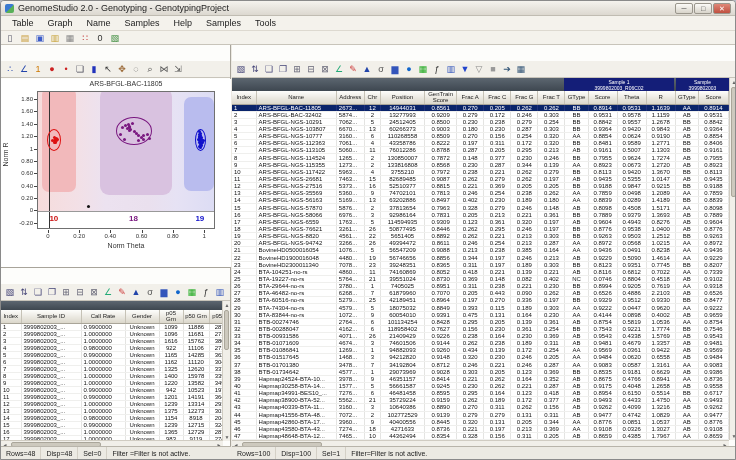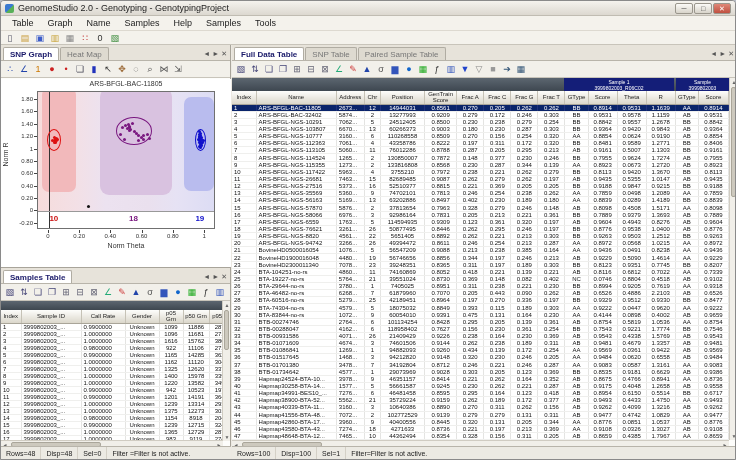--- a/index.html
+++ b/index.html
@@ -97,29 +97,20 @@
       <span class="tbi" style="color: rgb(200, 156, 60);">▤</span>
       <span class="tbi" style="color: rgb(60, 92, 200);">▣</span>
       <span class="tbi" style="color: rgb(200, 164, 60);">▥</span>
       <span class="tbi" style="color: rgb(136, 136, 136);">▦</span>
       <span class="tbi" style="color: rgb(192, 48, 48);">∷</span>
       <span class="tbi" style="color: rgb(51, 51, 51);">0</span>
       <span class="tbi" style="color: rgb(58, 138, 58);">▧</span>
     </div>
 
   <div id="snp-panel">
-    <div class="tabbar">
-      <span class="tab active">SNP Graph</span>
-      <span class="tab">Heat Map</span>
-      <span class="tabnav">
-        <span>◄</span>
-        <span>►</span>
-        <span>✕</span>
-      </span>
-    </div>
     <div class="ptoolbar">
         <span class="tbi" style="color: rgb(34, 68, 170);">∴</span>
         <span class="tbi" style="color: rgb(34, 68, 170);">∠</span>
         <span class="tbi" style="color: rgb(204, 119, 0);">1</span>
         <span class="tbi" style="color: rgb(204, 34, 34);">●</span>
         <span class="tbi" style="color: rgb(204, 34, 34);">•</span>
         <span class="tbi" style="color: rgb(68, 68, 85);">❏</span>
         <span class="tbi" style="color: rgb(34, 51, 187);">▮</span>
         <span class="tbi" style="color: rgb(51, 51, 51);">↖</span>
         <span class="tbi" style="color: rgb(153, 102, 51);">✥</span>
@@ -227,28 +218,20 @@
         <div class="xtick" style="left: 140.614px; top: 154px;">0.60</div>
         <div class="tickmark" style="left: 140.614px; top: 151px; width: 1px; height: 3px;"></div>
         <div class="xtick" style="left: 171.842px; top: 154px;">0.80</div>
         <div class="tickmark" style="left: 171.842px; top: 151px; width: 1px; height: 3px;"></div>
         <div class="xtick" style="left: 203.07px; top: 154px;">1</div>
         <div class="tickmark" style="left: 203.07px; top: 151px; width: 1px; height: 3px;"></div>
       </div>
   </div>
 
   <div id="samples-panel">
-    <div class="tabbar">
-      <span class="tab active">Samples Table</span>
-      <span class="tabnav">
-        <span>◄</span>
-        <span>►</span>
-        <span>✕</span>
-      </span>
-    </div>
     <div class="ptoolbar">
         <span class="tbi" style="color: rgb(68, 68, 119);">▧</span>
         <span class="tbi" style="color: rgb(68, 68, 119);">⇅</span>
         <span class="tbi" style="color: rgb(68, 68, 119);">❏</span>
         <span class="tbi" style="color: rgb(68, 68, 119);">❐</span>
         <span class="tbi" style="color: rgb(102, 102, 119);">⊞</span>
         <span class="tbi" style="color: rgb(102, 102, 119);">⊟</span>
         <span class="tbi" style="color: rgb(102, 102, 119);">⊠</span>
         <span class="tbi" style="color: rgb(34, 170, 119);">∠</span>
         <span class="tbi" style="color: rgb(204, 51, 51);">✎</span>
@@ -447,30 +430,20 @@
       <div class="sarrow" style="bottom:0;">▼</div>
     </div>
     <div class="hscroll" style="left:0;bottom:0;width:222px;">
       <div class="thumb" style="left:10px;top:1px;height:5px;width:90px;"></div>
       <div class="sarrow" style="left:0;">◄</div>
       <div class="sarrow" style="right:0;">►</div>
     </div>
   </div>
 
   <div id="data-panel">
-    <div class="tabbar">
-      <span class="tab active">Full Data Table</span>
-      <span class="tab">SNP Table</span>
-      <span class="tab">Paired Sample Table</span>
-      <span class="tabnav">
-        <span>◄</span>
-        <span>►</span>
-        <span>✕</span>
-      </span>
-    </div>
     <div class="ptoolbar">
         <span class="tbi" style="color: rgb(68, 68, 119);">▧</span>
         <span class="tbi" style="color: rgb(68, 68, 119);">⇅</span>
         <span class="tbi" style="color: rgb(68, 68, 119);">❏</span>
         <span class="tbi" style="color: rgb(68, 68, 119);">❐</span>
         <span class="tbi" style="color: rgb(102, 102, 119);">⊞</span>
         <span class="tbi" style="color: rgb(102, 102, 119);">⊟</span>
         <span class="tbi" style="color: rgb(102, 102, 119);">⊠</span>
         <span class="tbi" style="color: rgb(34, 170, 119);">∠</span>
         <span class="tbi" style="color: rgb(204, 51, 51);">✎</span>

